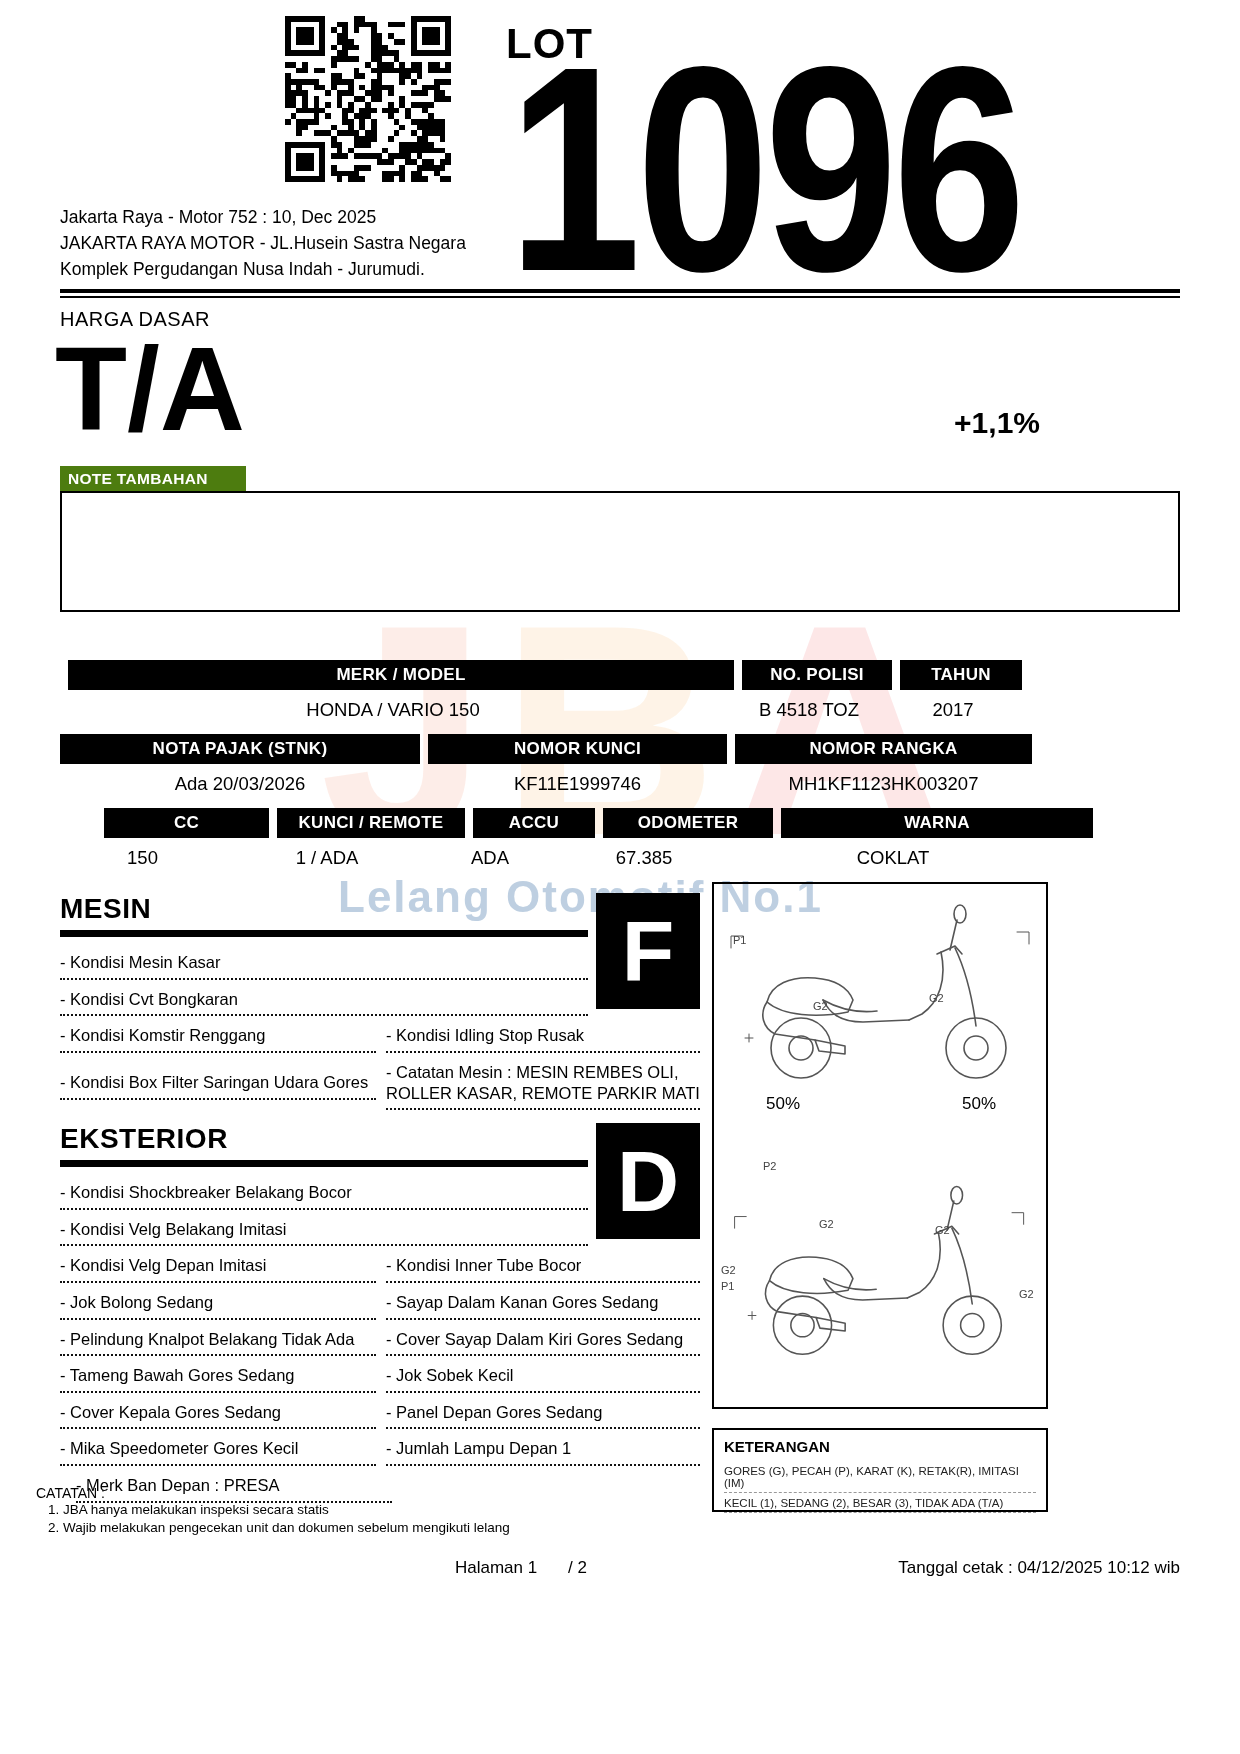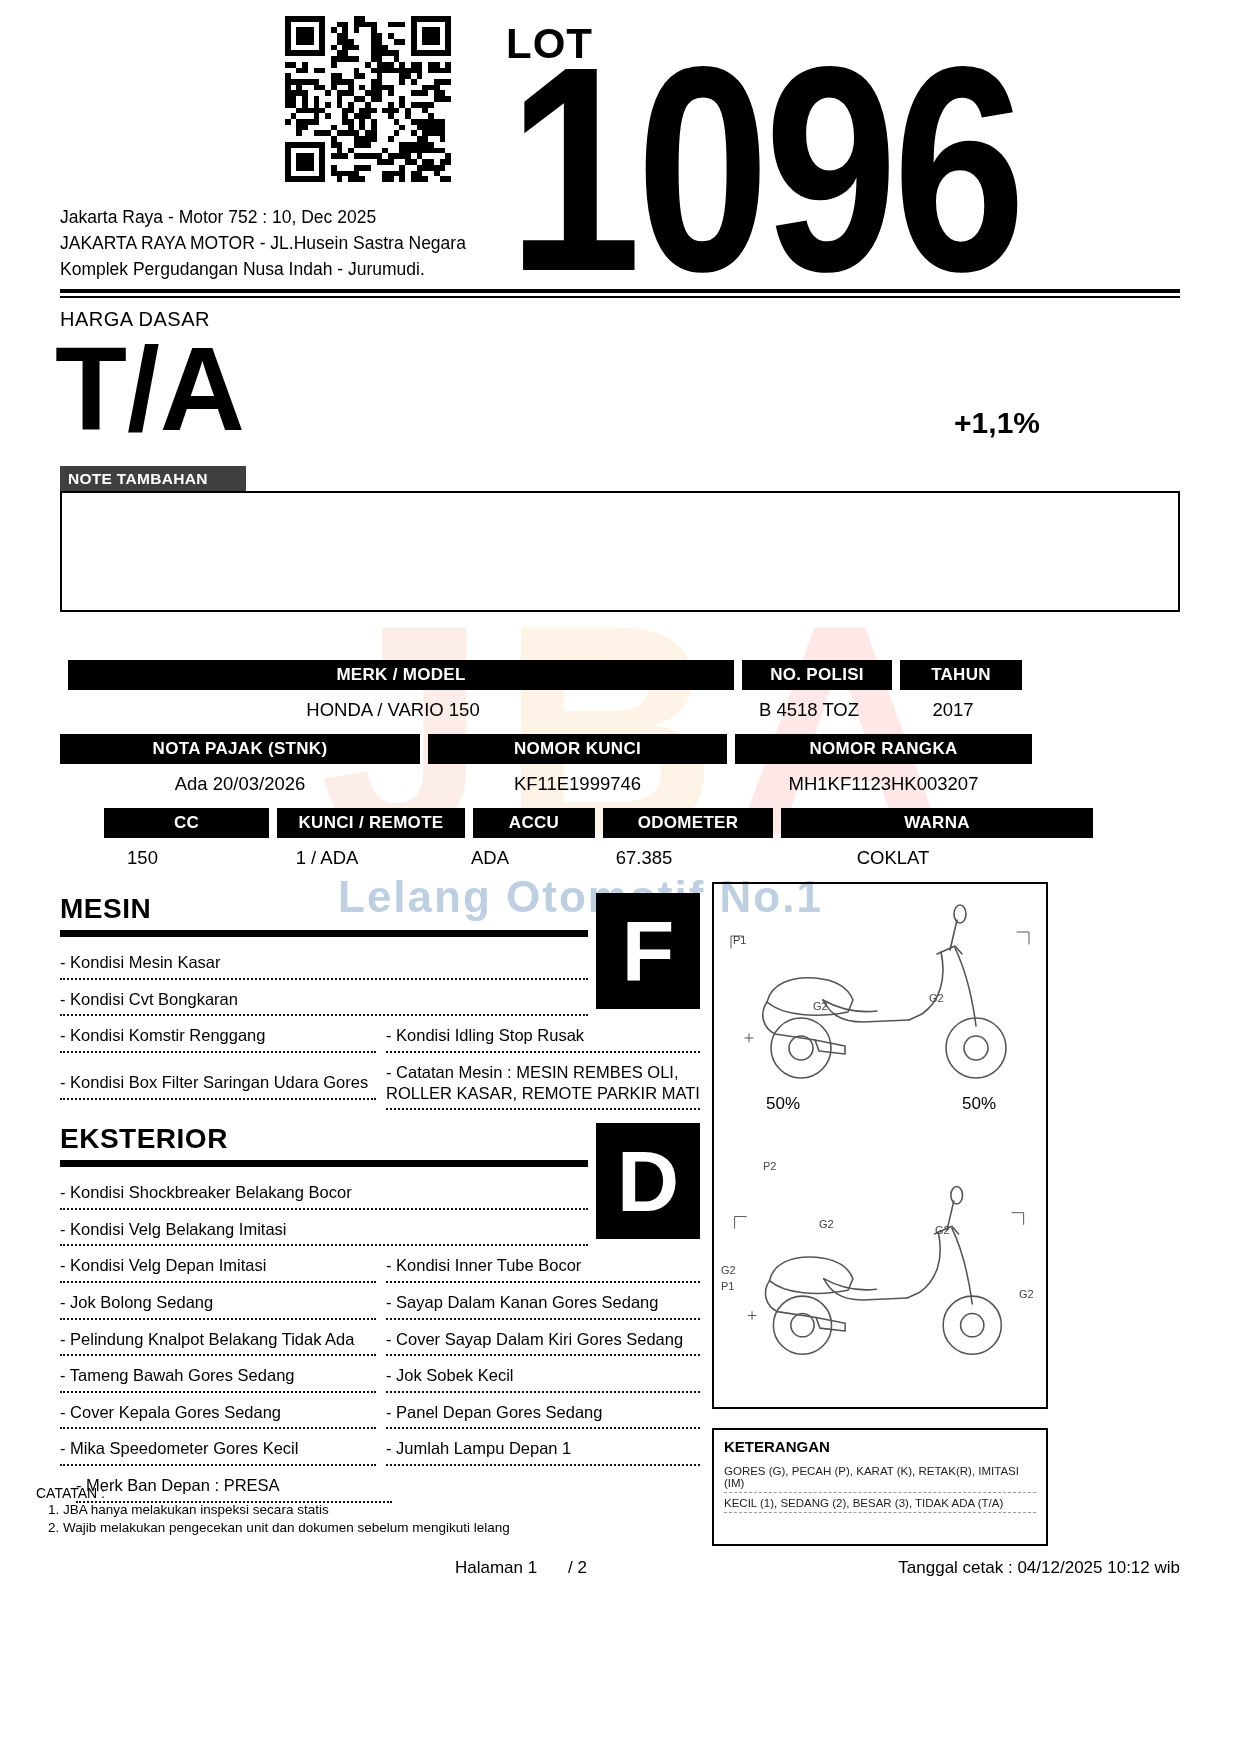--- a/index.html
+++ b/index.html
@@ -26,21 +26,21 @@
                 letter-spacing:-6px; transform:scaleX(0.82); transform-origin:left top; }
   .address { left:60px; top:204px; font-size:17.5px; line-height:26px; }
 
   .rule-double { left:60px; top:289px; width:1120px; height:9px;
                  border-top:4px solid #000; border-bottom:2px solid #000; }
 
   .harga-label { left:60px; top:308px; font-size:20px; letter-spacing:0.5px; }
   .harga-value { left:55px; top:330px; font-size:118px; font-weight:bold; line-height:1; }
   .harga-change { right:200px; top:406px; font-size:30px; font-weight:bold; }
 
-  .note-label { left:60px; top:466px; width:186px; height:25px; background:#404040; color:#fff;
+  .note-label { left:60px; top:466px; width:186px; height:25px; background:#4d7c0f; color:#fff;
                 font-size:15.5px; font-weight:bold; line-height:25px; padding-left:8px; letter-spacing:0.3px; }
   .note-box { left:60px; top:491px; width:1120px; height:121px; border:2px solid #000;
               font-size:16px; padding:6px 8px; }
 
   
   .specs { left:60px; top:660px; width:1120px; height:218px; }
   .srow { position:absolute; left:0; display:flex; gap:8px; }
   .hcell { background:#000; color:#fff; font-weight:bold; font-size:17px; height:30px;
            line-height:30px; text-align:center; letter-spacing:0.3px; }
   .vcell { font-size:18.5px; height:36px; line-height:36px; text-align:center; }
@@ -62,21 +62,21 @@
   
   .diagram-panel { left:712px; top:882px; width:336px; height:527px; border:2px solid #000; }
   .dsvg { position:absolute; left:3px; display:block; }
   .dsvg.top { top:4px; width:326px; height:205px; }
   .dsvg.bottom { top:252px; width:326px; height:248px; }
   .dlabel { font-size:11px; fill:#444; font-family:"Liberation Sans","DejaVu Sans",sans-serif; }
   .pct { position:absolute; top:210px; font-size:17px; }
   .pct.p1 { left:52px; }
   .pct.p2 { left:248px; }
 
-  .keterangan { left:712px; top:1428px; width:336px; height:118px; border:2px solid #000; padding:8px 10px; }
+  .keterangan { left:712px; top:1428px; width:336px; height:84px; border:2px solid #000; padding:8px 10px; }
   .ket-title { font-size:15px; font-weight:bold; margin-bottom:6px; }
   .ket-line { font-size:11.5px; padding:4px 0 3px; border-bottom:1px dashed #999; color:#222; }
 
   .catatan { left:36px; top:1485px; font-size:14px; }
   .catatan .cat-item { font-size:13.5px; line-height:18px; margin-left:12px; }
 
   .footer-page1 { left:455px; top:1558px; font-size:17px; }
   .footer-page2 { left:568px; top:1558px; font-size:17px; }
   .footer-printed { right:60px; top:1558px; font-size:17px; }
 </style>

